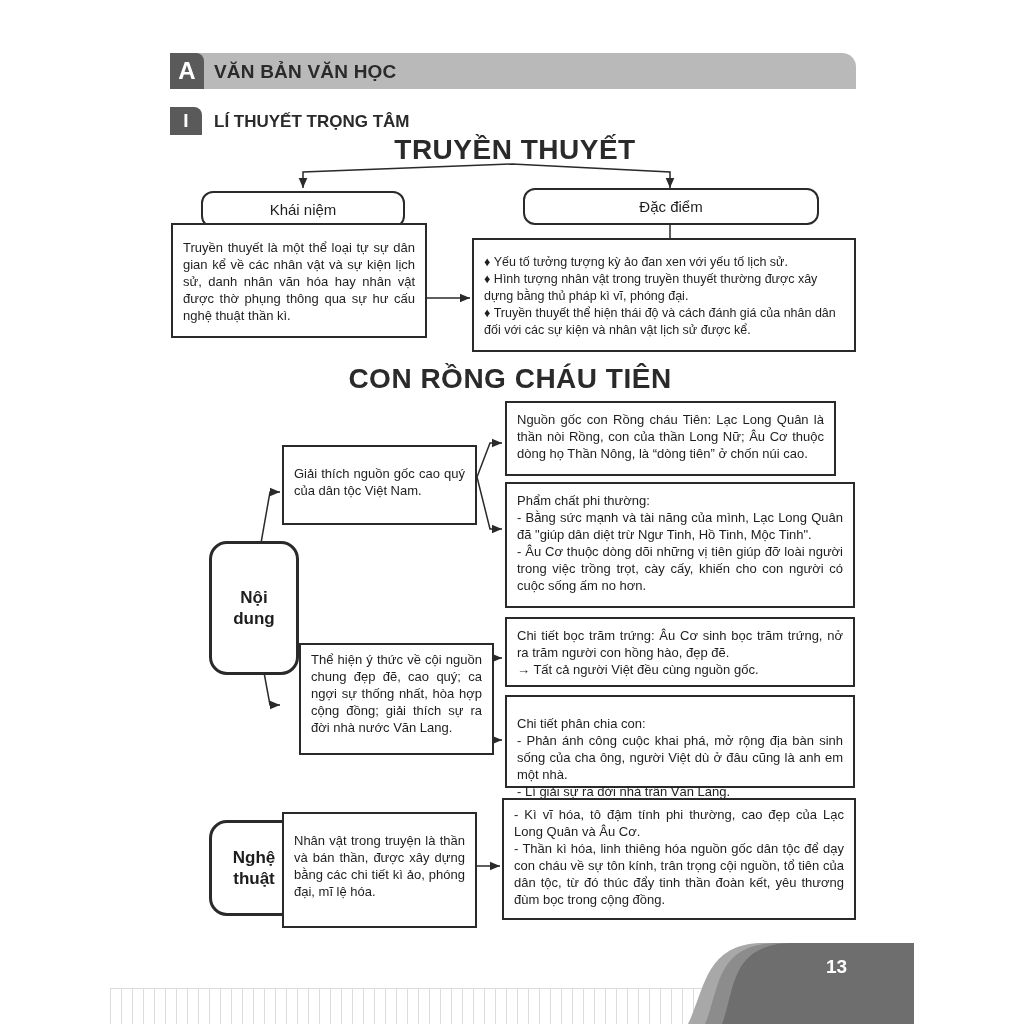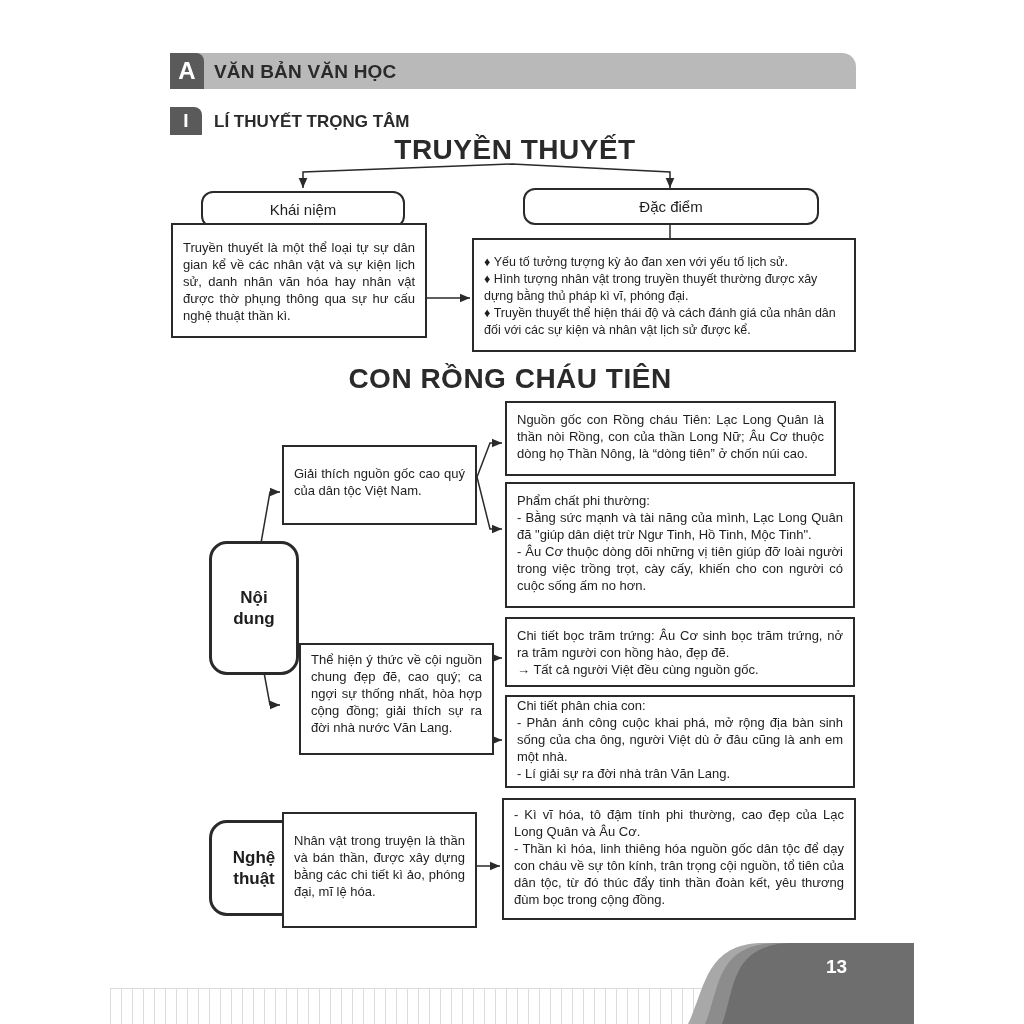--- a/index.html
+++ b/index.html
@@ -107,21 +107,21 @@
   <p>- Âu Cơ thuộc dòng dõi những vị tiên giúp đỡ loài người trong việc trồng trọt, cày cấy, khiến cho con người có cuộc sống ấm no hơn.</p>
 </div>
 
 <div class="box justify" style="left:282px; top:643px; width:195px; height:112px; padding:6px 10px 6px 10px;margin-left:17px;">
   <p>Thể hiện ý thức về cội nguồn chung đẹp đẽ, cao quý; ca ngợi sự thống nhất, hòa hợp cộng đồng; giải thích sự ra đời nhà nước Văn Lang.</p>
 </div>
 <div class="box justify" style="left:505px; top:617px; width:350px; height:70px;">
   <p>Chi tiết bọc trăm trứng: Âu Cơ sinh bọc trăm trứng, nở ra trăm người con hồng hào, đẹp đẽ.</p>
   <p>→ Tất cả người Việt đều cùng nguồn gốc.</p>
 </div>
-<div class="box justify" style="left:505px; top:695px; width:350px; height:93px; padding:0 10px;">
+<div class="box justify" style="left:505px; top:695px; width:350px; height:93px; padding:18px 10px;">
   <p>Chi tiết phân chia con:</p>
   <p>- Phản ánh công cuộc khai phá, mở rộng địa bàn sinh sống của cha ông, người Việt dù ở đâu cũng là anh em một nhà.</p>
   <p>- Lí giải sự ra đời nhà trân Văn Lang.</p>
 </div>
 
 <div class="side" style="left:171px; top:820px; width:84px; height:90px;">
   <div>
     <div>Nghệ</div>
     <div>thuật</div>
   </div>

